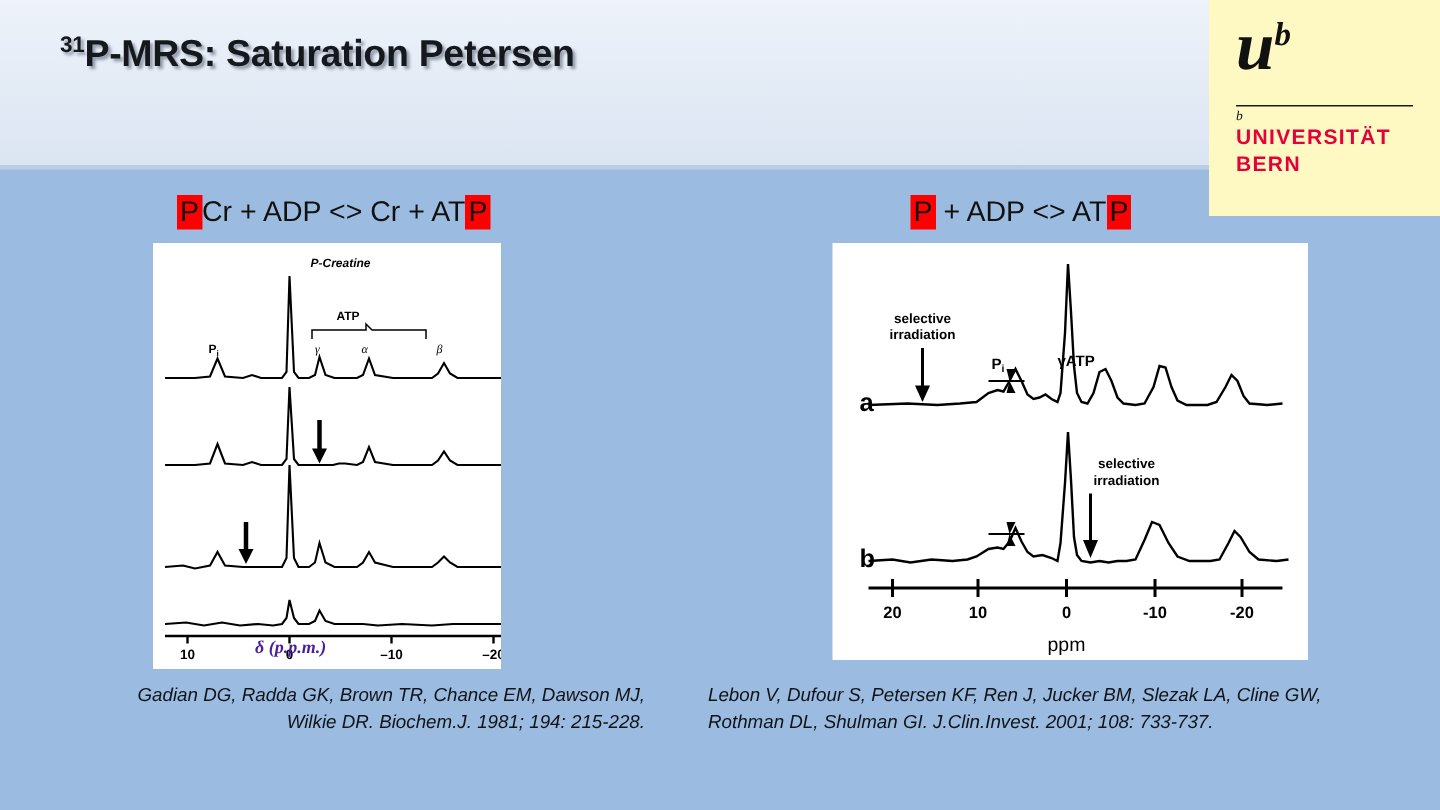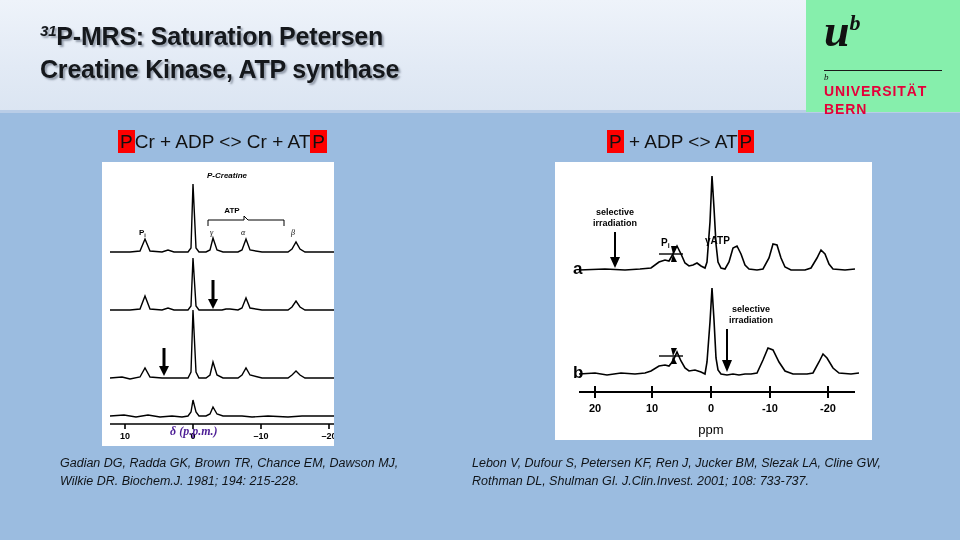--- a/index.html
+++ b/index.html
@@ -17,25 +17,25 @@
   .header-rule{
     position:absolute;left:0;top:110px;width:960px;height:3px;
     background:#b9cde7;
   }
   .title{
     position:absolute;left:40px;top:20px;width:600px;
     font-size:25px;font-weight:bold;line-height:1.32;
     color:#15181c;letter-spacing:-0.2px;
     text-shadow:2px 2px 2px rgba(120,130,145,.75);
   }
-  .title sup{font-size:15px;vertical-align:super;line-height:0;font-style:italic;}
+  .title sup{font-size:15px;vertical-align:super;line-height:0;}
   
   .logo-box{
-    position:absolute;left:806px;top:0;width:154px;height:112px;
-    background:#86efac;
+    position:absolute;left:806px;top:0;width:154px;height:144px;
+    background:#fef9c3;
   }
   .logo-u{
     position:absolute;left:18px;top:8px;
     font-family:"Liberation Serif", serif;
     font-style:italic;font-weight:bold;font-size:46px;color:#111;
     line-height:1;
   }
   .logo-u sup{font-size:22px;font-weight:bold;vertical-align:super;line-height:0;}
   .logo-line{
     position:absolute;left:18px;top:70px;width:118px;height:1px;background:#1a1a1a;
@@ -67,21 +67,20 @@
   }
 </style>
 </head>
 <body>
 
 <div class="header"></div>
 <div class="header-rule"></div>
 
 <div class="title">
   <sup>31</sup><span>P-MRS: Saturation Petersen</span><br>
-  <span>Creatine Kinase, ATP synthase</span>
 </div>
 
 <div class="logo-box">
   <div class="logo-u">
     <span>u</span><sup>b</sup>
   </div>
   <div class="logo-line"></div>
   <div class="logo-b">b</div>
   <div class="logo-name">
     <span>UNIVERSITÄT</span><br>
@@ -200,14 +199,14 @@
       <text x="40" y="250" text-anchor="middle" font-family="Liberation Sans, sans-serif" font-size="11" font-weight="bold">20</text>
       <text x="97" y="250" text-anchor="middle" font-family="Liberation Sans, sans-serif" font-size="11" font-weight="bold">10</text>
       <text x="156" y="250" text-anchor="middle" font-family="Liberation Sans, sans-serif" font-size="11" font-weight="bold">0</text>
       <text x="215" y="250" text-anchor="middle" font-family="Liberation Sans, sans-serif" font-size="11" font-weight="bold">-10</text>
       <text x="273" y="250" text-anchor="middle" font-family="Liberation Sans, sans-serif" font-size="11" font-weight="bold">-20</text>
       <text x="156" y="272" text-anchor="middle" font-family="Liberation Sans, sans-serif" font-size="13">ppm</text>
     </g>
   </svg>
 </div>
 
-<div class="cite" style="left:60px;top:455px;width:370px;">Gadian DG, Radda GK, Brown TR, Chance EM, Dawson MJ, Wilkie DR. Biochem.J. 1981; 194: 215-228.</div>
+<div class="cite" style="left:60px;top:455px;width:370px;text-align:right;">Gadian DG, Radda GK, Brown TR, Chance EM, Dawson MJ, Wilkie DR. Biochem.J. 1981; 194: 215-228.</div>
 <div class="cite" style="left:472px;top:455px;width:440px;">Lebon V, Dufour S, Petersen KF, Ren J, Jucker BM, Slezak LA, Cline GW, Rothman DL, Shulman GI. J.Clin.Invest. 2001; 108: 733-737.</div>
 
 </body></html>

